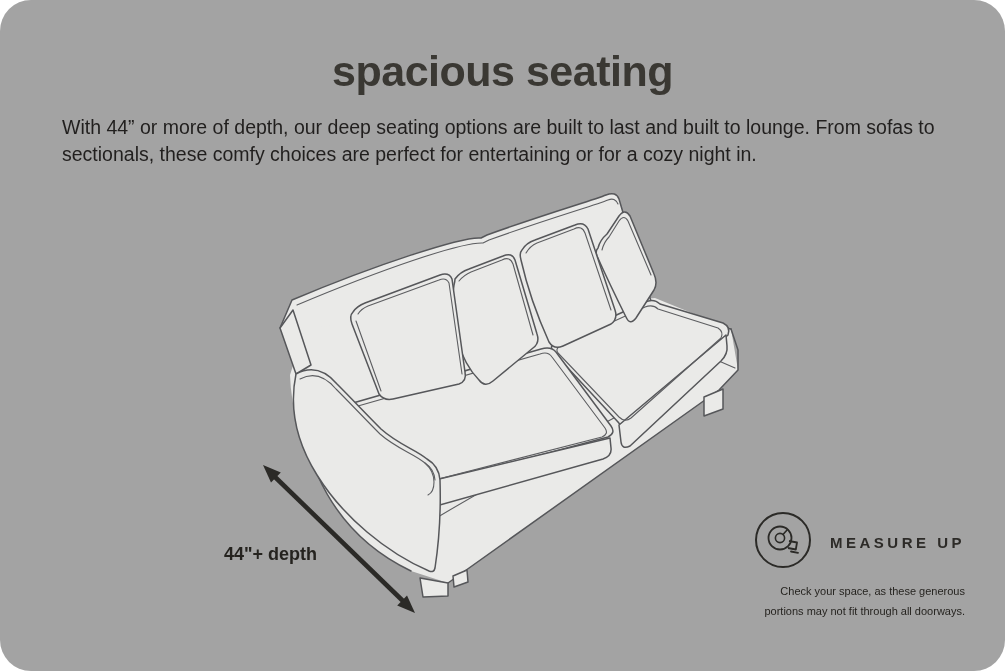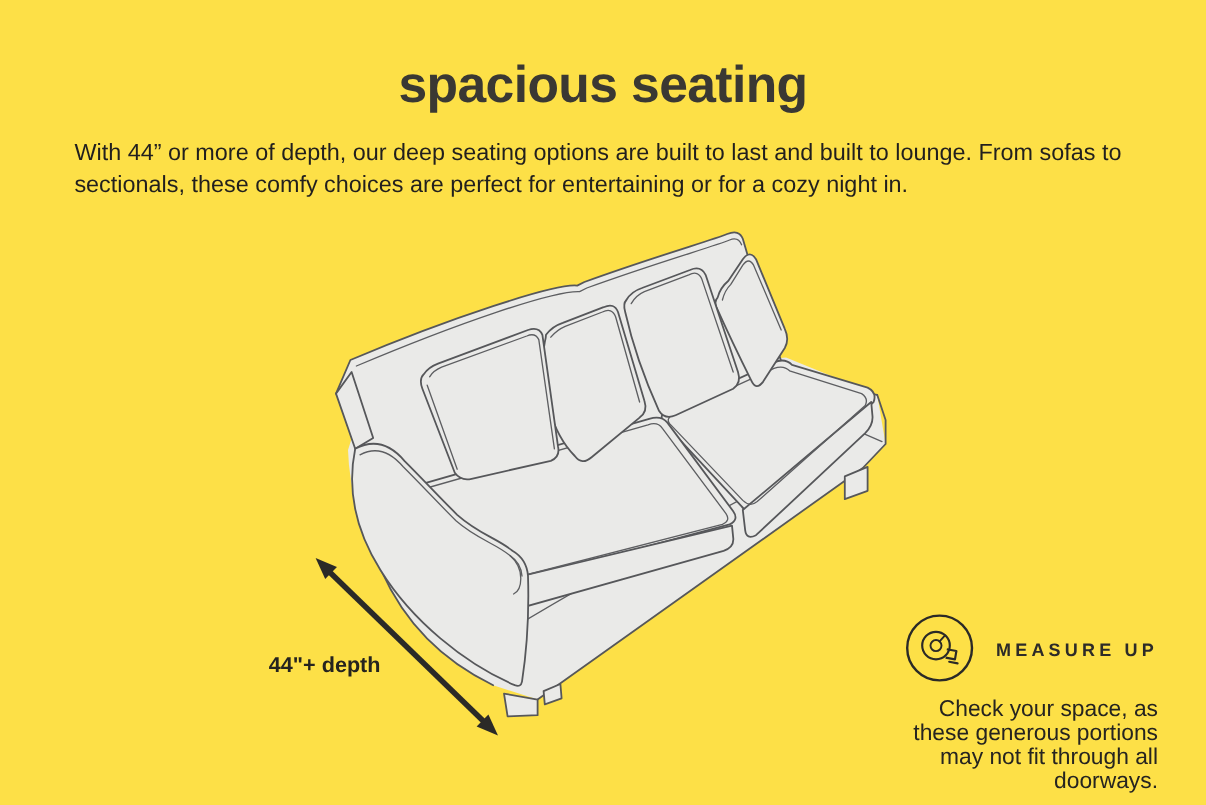--- a/index.html
+++ b/index.html
@@ -1,21 +1,22 @@
 <!DOCTYPE html>
 <html><head>
 <meta charset="utf-8">
 <style>
   html,body{margin:0;padding:0;background:#ffffff;}
   #stage{
     position:relative;
     width:1005px;height:671px;
-    background:#fde047;
+    background:#a3a3a3;
     overflow:hidden;
     font-family:"Liberation Sans","DejaVu Sans",sans-serif;
+    border-radius:31px;
   }
   .title{
     position:absolute;left:0;top:47px;width:1005px;
     text-align:center;
     font-size:43px;font-weight:bold;
     letter-spacing:-0.5px;
     color:#3a3833;
   }
   .intro{
     position:absolute;left:62px;top:114px;width:880px;
@@ -36,21 +37,21 @@
   .measure-row{
     display:flex;align-items:center;gap:16px;
   }
   .measure-heading{
     font-size:15px;font-weight:bold;letter-spacing:3.5px;
     color:#2d2b28;white-space:nowrap;
   }
   .measure-note{
     margin-top:6px;
     text-align:right;
-    font-size:19px;line-height:20px;
+    font-size:11px;line-height:20px;
     color:#262420;
     width:222px;
   }
   svg .ln{fill:none;stroke:#56575a;stroke-width:1.5;stroke-linecap:round;stroke-linejoin:round;}
   svg .ln-thin{fill:none;stroke:#5d5e61;stroke-width:1.1;stroke-linecap:round;stroke-linejoin:round;}
   svg .fillpc{fill:#eaeae8;stroke:#56575a;stroke-width:1.5;stroke-linejoin:round;}
   svg .fillonly{fill:#eaeae8;stroke:none;}
 </style>
 </head>
 <body>

